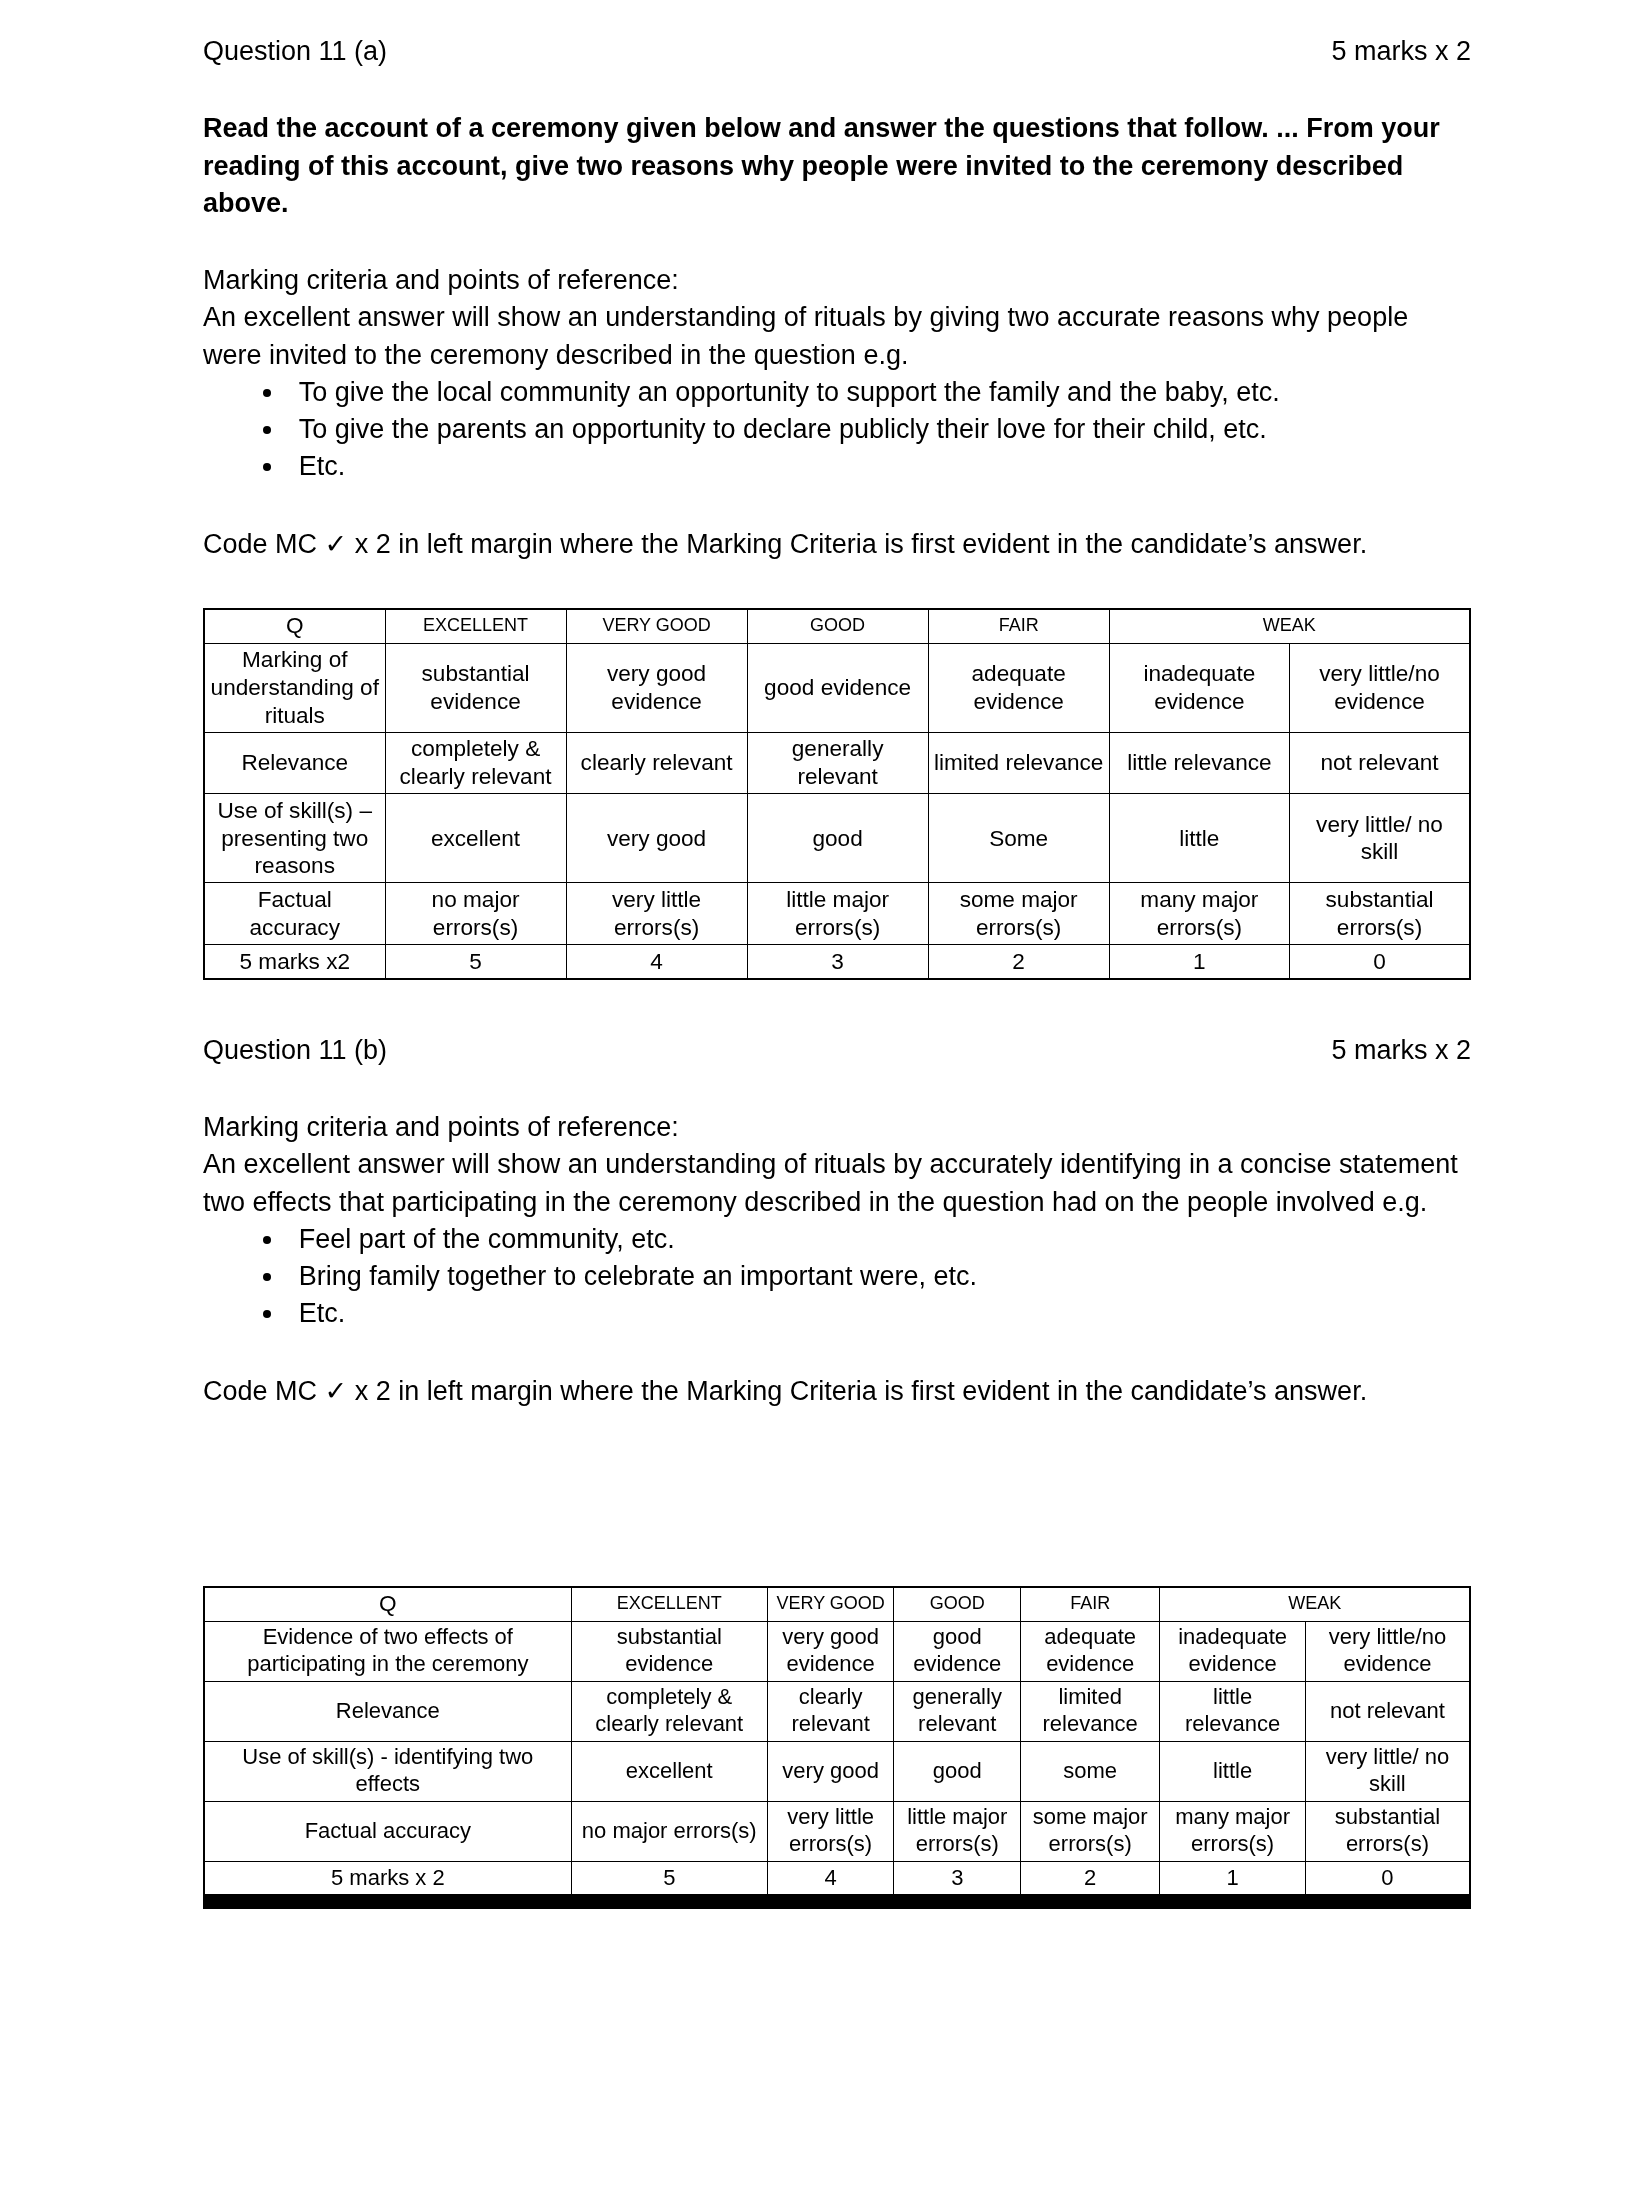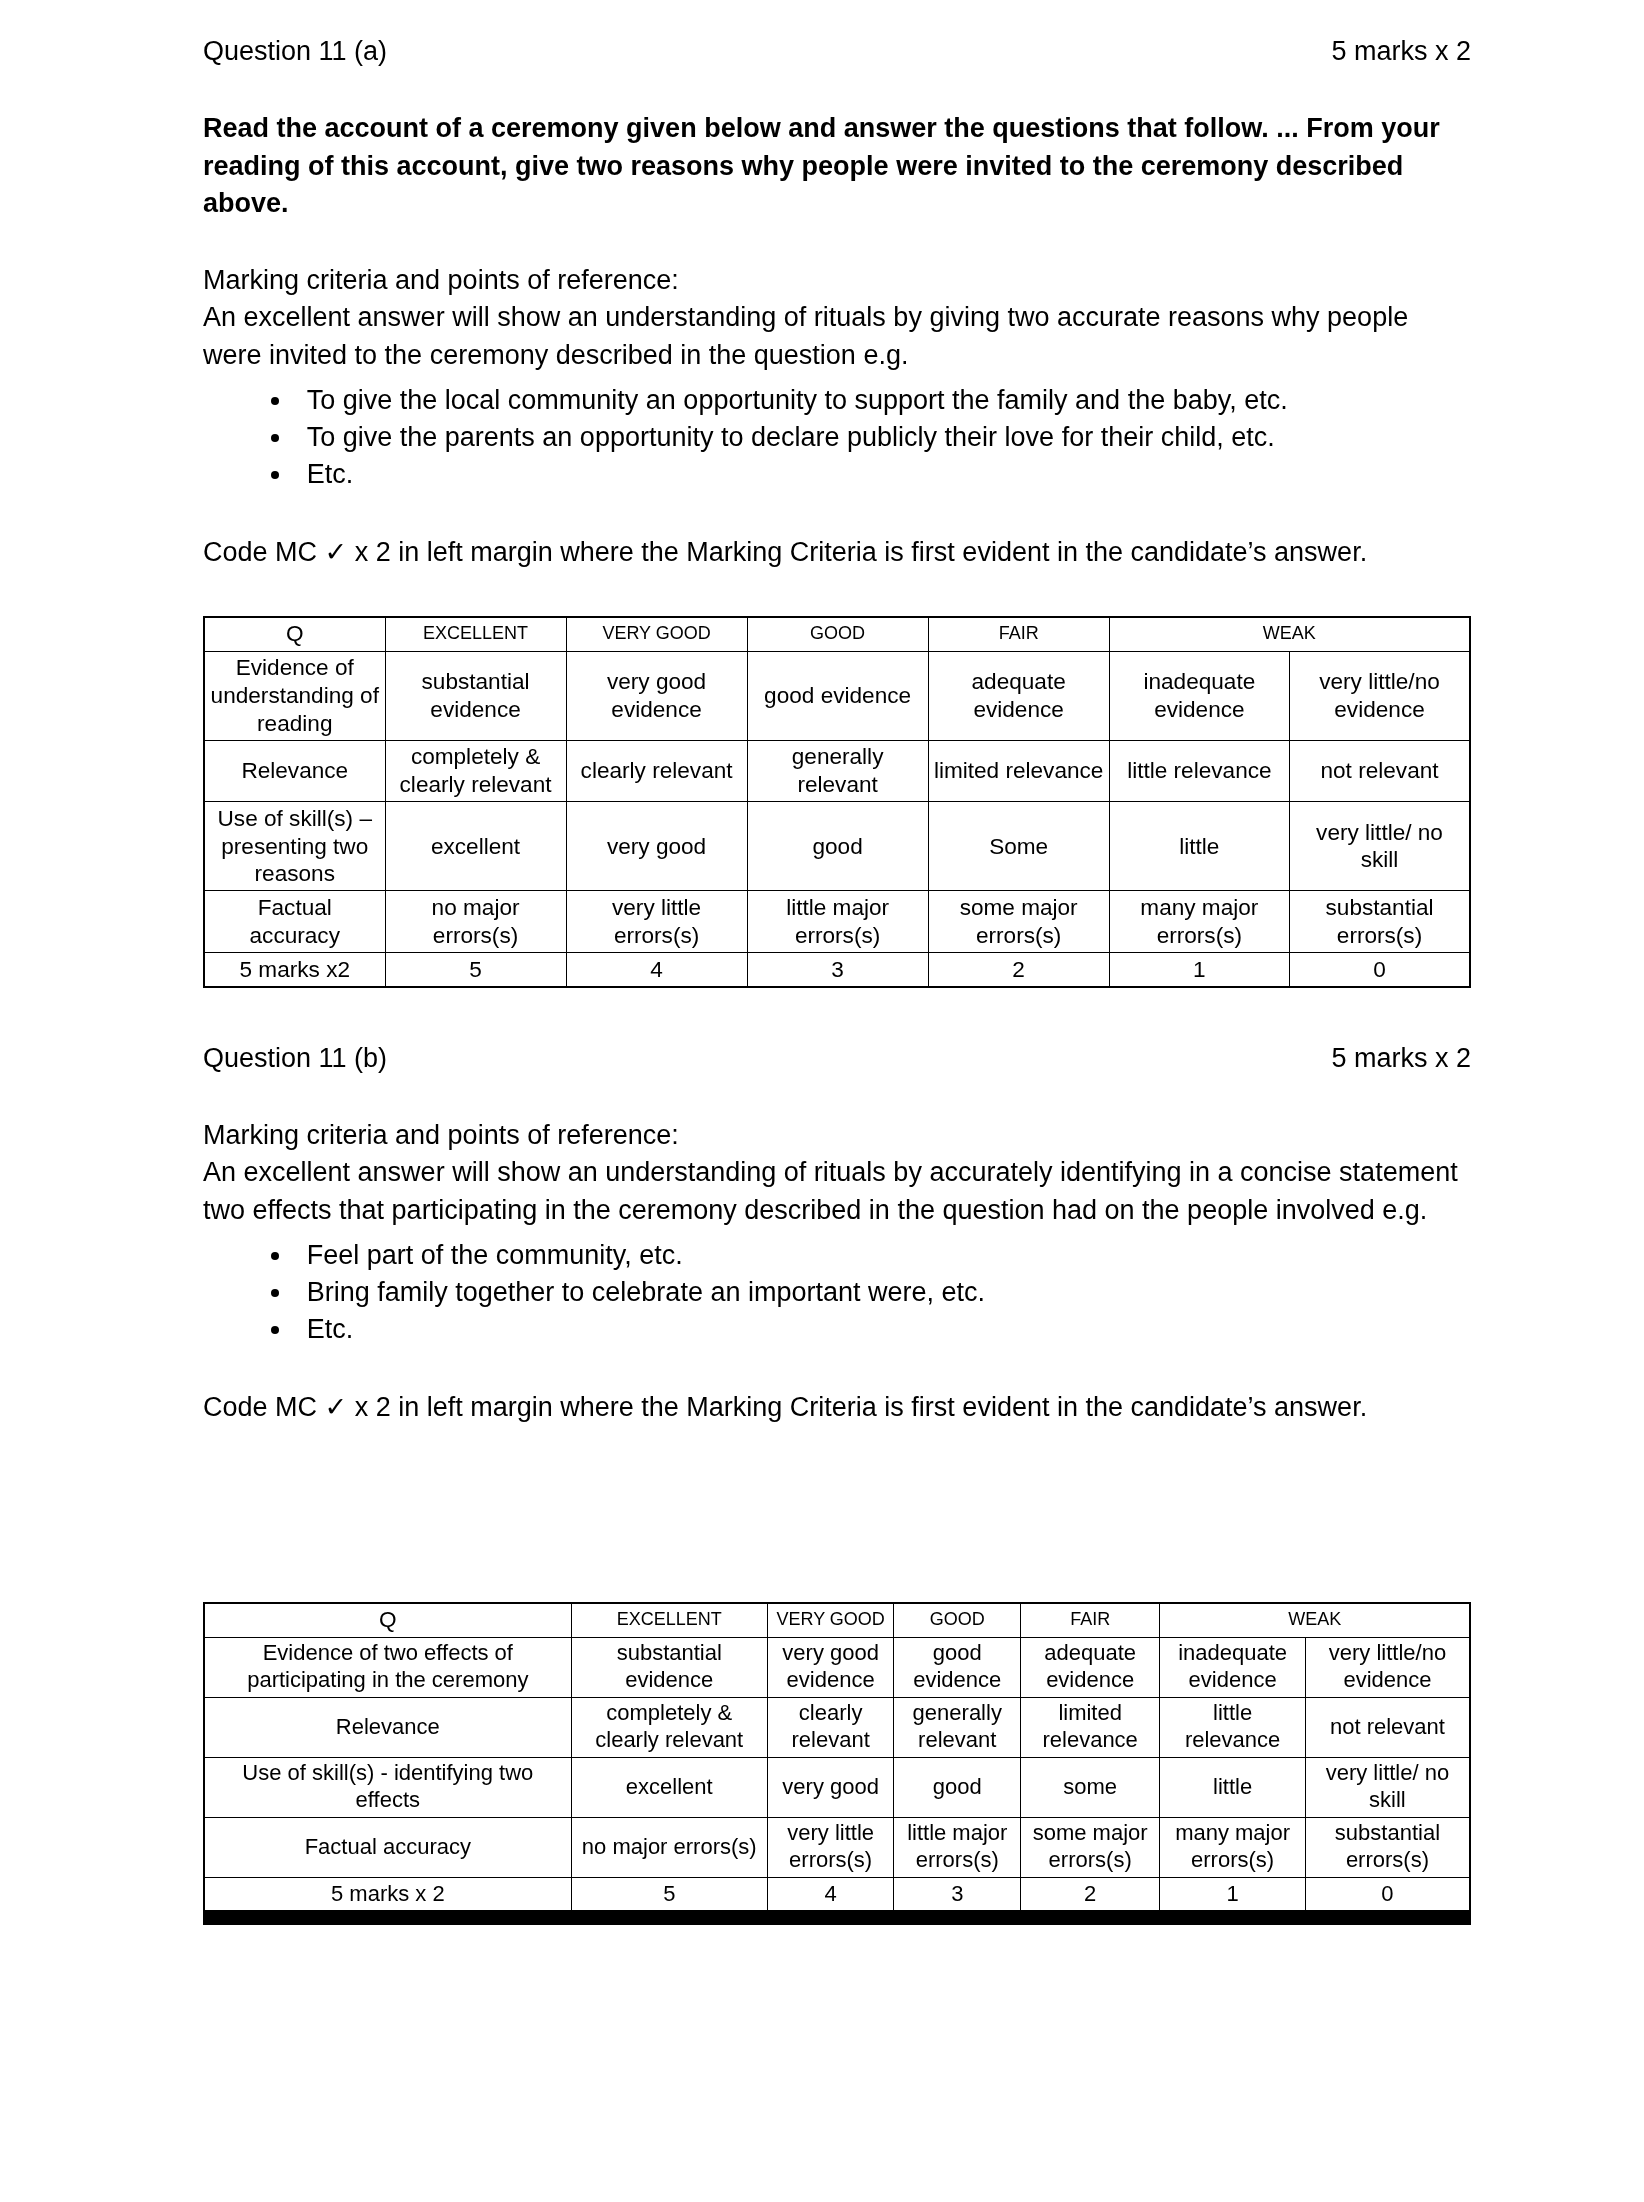--- a/index.html
+++ b/index.html
@@ -19,21 +19,21 @@
     display: flex;
     justify-content: space-between;
     align-items: baseline;
     font-weight: normal;
   }
   .section-head.second { margin-top: 52px; }
 
   .block { margin-top: 40px; }
   .prompt { font-weight: bold; }
 
-  ul.bullets { list-style: disc outside; padding-left: 83px; margin: 8px; }
+  ul.bullets { list-style: disc outside; padding-left: 83px; margin: 0; }
   ul.bullets li { padding-left: 12.7px; }
 
   table.rubric {
     width: 100%;
     border-collapse: collapse;
     text-align: center;
     line-height: 1.22;
     border: 2.7px solid #000;
   }
   table.rubric td, table.rubric th { border: 1.8px solid #000; padding: 2.7px 4.5px; vertical-align: middle; font-weight: normal; }
@@ -83,21 +83,21 @@
         <th class="q">Q</th>
         <th class="hdr">EXCELLENT</th>
         <th class="hdr">VERY GOOD</th>
         <th class="hdr">GOOD</th>
         <th class="hdr">FAIR</th>
         <th class="hdr" colspan="2">WEAK</th>
       </tr>
     </thead>
     <tbody>
       <tr>
-        <td>Evidence of understanding of reading</td>
+        <td>Marking of understanding of rituals</td>
         <td>substantial evidence</td>
         <td>very good evidence</td>
         <td>good evidence</td>
         <td>adequate evidence</td>
         <td>inadequate evidence</td>
         <td>very little/no evidence</td>
       </tr>
       <tr>
         <td>Relevance</td>
         <td>completely &amp; clearly relevant</td>

